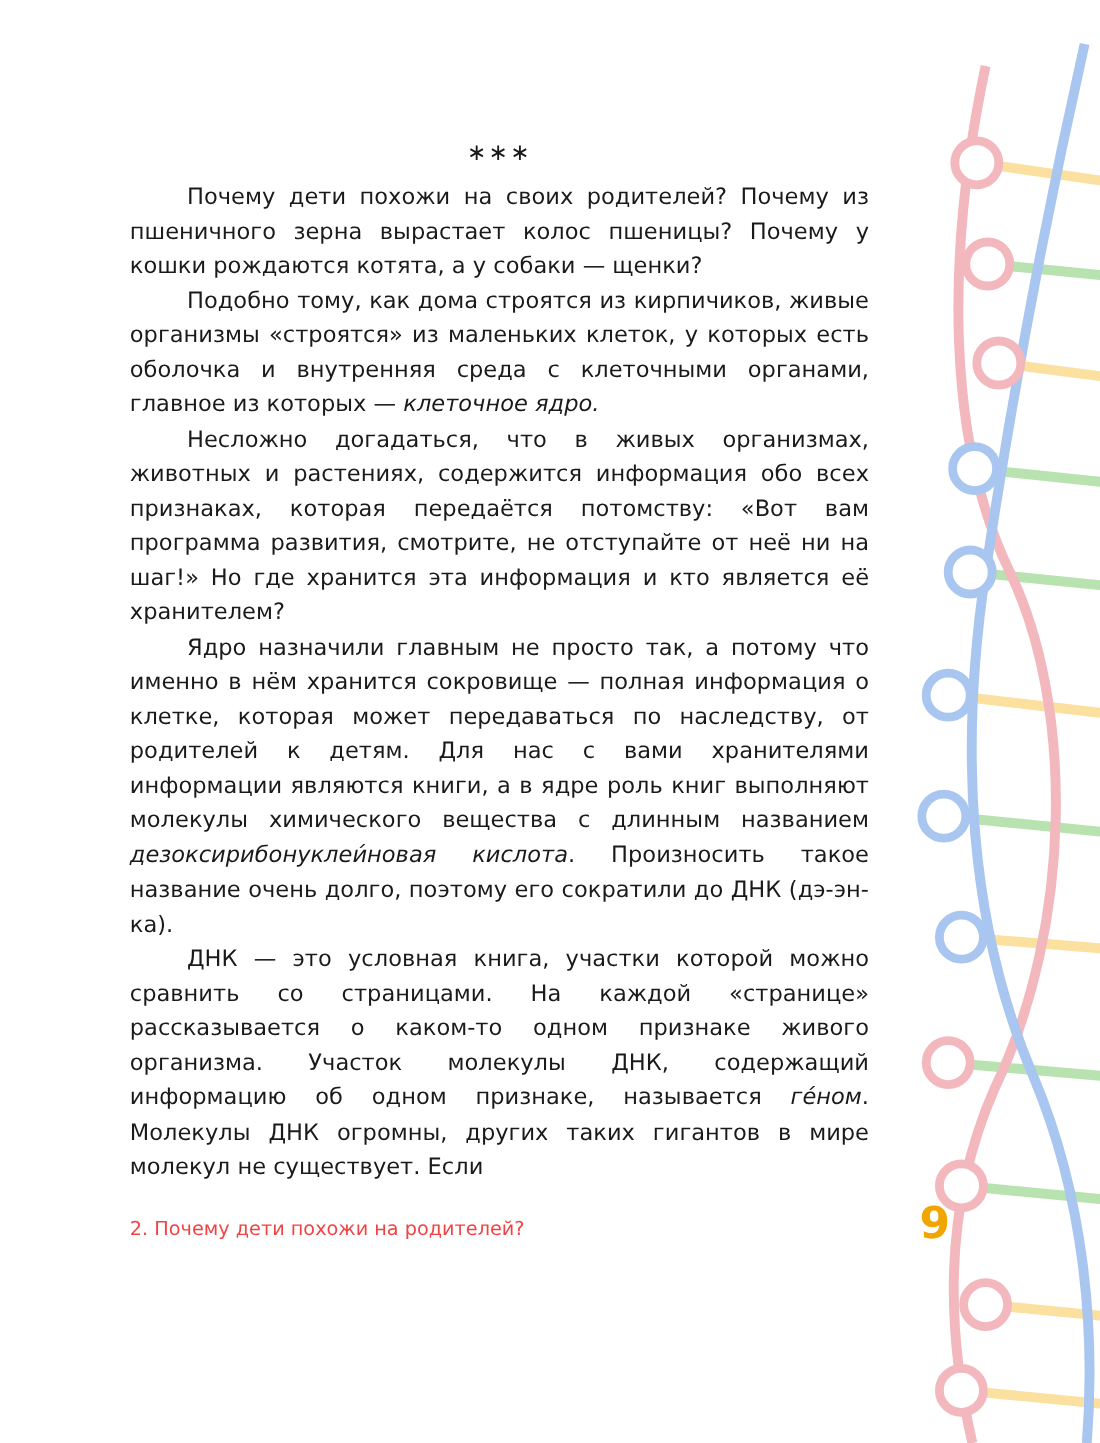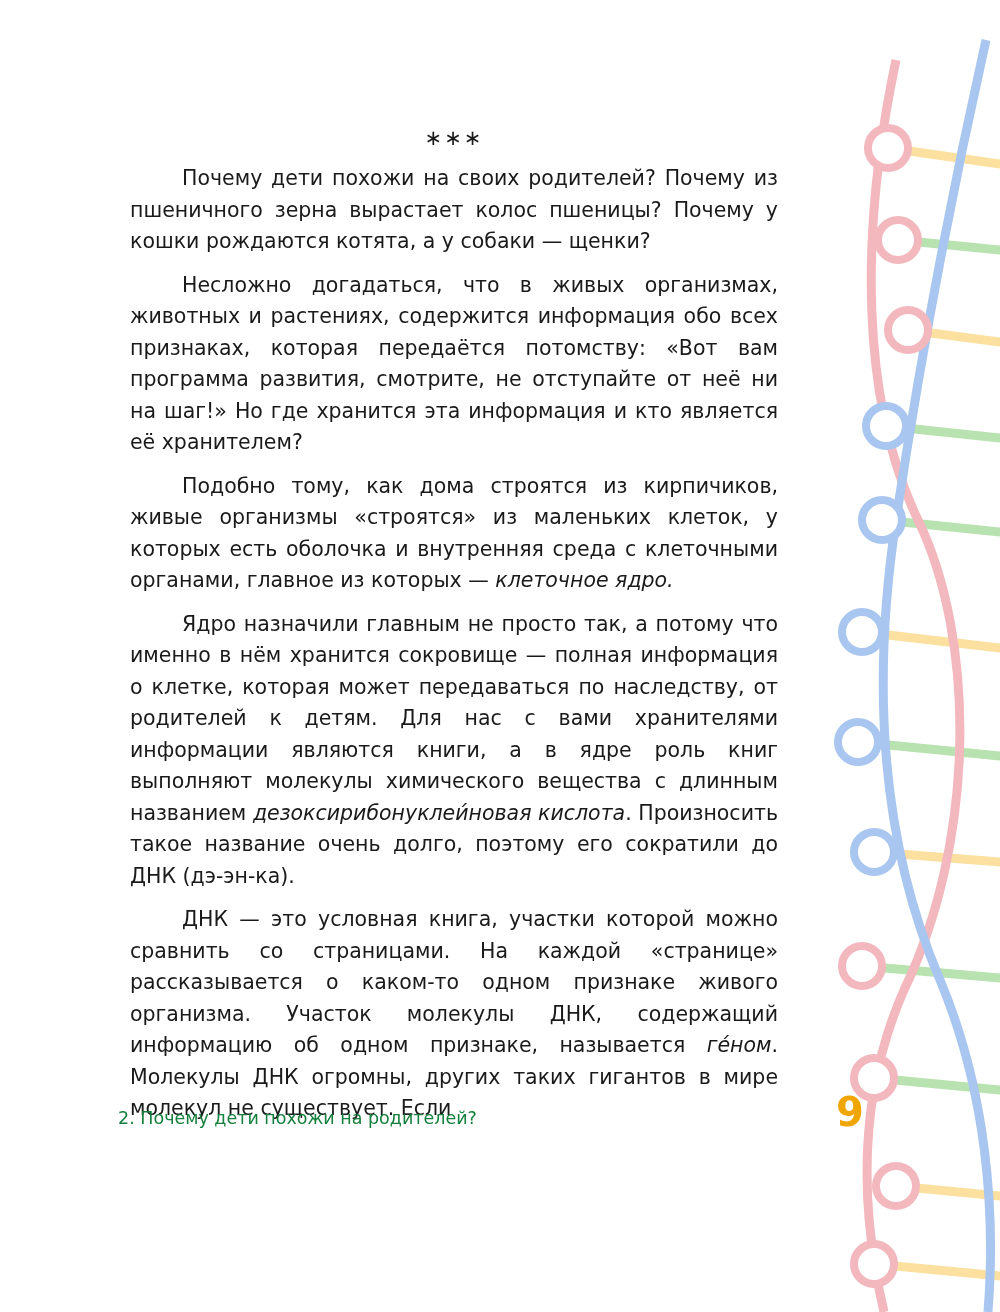--- a/index.html
+++ b/index.html
@@ -42,21 +42,21 @@
   .asterisks {
     text-align: center;
     font-size: 21px;
     letter-spacing: 2px;
     color: #1a1a1a;
     margin: 0 0 14px 0;
     line-height: 1;
   }
 
   p.body {
-    margin: 12px;
+    margin: 0;
     font-size: 20.5px;
     line-height: 31.5px;
     text-align: justify;
     text-justify: inter-word;
     text-indent: 52px;
     color: #1a1a1a;
     hyphens: manual;
   }
 
   p.body + p.body {
@@ -66,21 +66,21 @@
   .ital {
     font-style: italic;
   }
 
   
   .footer-note {
     position: absolute;
     left: 118px;
     top: 1108px;
     font-size: 17.5px;
-    color: #15803d;
+    color: #ef4444;
     white-space: nowrap;
   }
 
   .page-number {
     position: absolute;
     left: 836px;
     top: 1092px;
     font-size: 40px;
     font-weight: bold;
     color: #f0a500;
@@ -130,25 +130,25 @@
   </svg>
 
   <div class="content">
     <div class="asterisks">∗∗∗</div>
 
     <p class="body">
       <span>Почему дети похожи на своих родителей? Почему из пшеничного зерна вырастает колос пшеницы? Почему у кошки рождаются котята, а у собаки — щенки?</span>
     </p>
 
     <p class="body">
-      <span>Несложно догадаться, что в живых организмах, животных и растениях, содержится информация обо всех признаках, которая передаётся потомству: «Вот вам программа развития, смотрите, не отступайте от неё ни на шаг!» Но где хранится эта информация и кто является её хранителем?</span>
+      <span>Подобно тому, как дома строятся из кирпичиков, живые организмы «строятся» из маленьких клеток, у которых есть оболочка и внутренняя среда с клеточными органами, главное из которых — </span><span class="ital">клеточное ядро.</span>
     </p>
 
     <p class="body">
-      <span>Подобно тому, как дома строятся из кирпичиков, живые организмы «строятся» из маленьких клеток, у которых есть оболочка и внутренняя среда с клеточными органами, главное из которых — </span><span class="ital">клеточное ядро.</span>
+      <span>Несложно догадаться, что в живых организмах, животных и растениях, содержится информация обо всех признаках, которая передаётся потомству: «Вот вам программа развития, смотрите, не отступайте от неё ни на шаг!» Но где хранится эта информация и кто является её хранителем?</span>
     </p>
 
     <p class="body">
       <span>Ядро назначили главным не просто так, а потому что именно в нём хранится сокровище — полная информация о клетке, которая может передаваться по наследству, от родителей к детям. Для нас с вами хранителями информации являются книги, а в ядре роль книг выполняют молекулы химического вещества с длинным названием </span><span class="ital">дезоксирибонуклеи́новая кислота</span><span>. Произносить такое название очень долго, поэтому его сократили до ДНК (дэ-эн-ка).</span>
     </p>
 
 
     <p class="body">
       <span>ДНК — это условная книга, участки которой можно сравнить со страницами. На каждой «странице» рассказывается о каком-то одном признаке живого организма. Участок молекулы ДНК, содержащий информацию об одном признаке, называется </span><span class="ital">ге́ном</span><span>. Молекулы ДНК огромны, других таких гигантов в мире молекул не существует. Если</span>
     </p>

